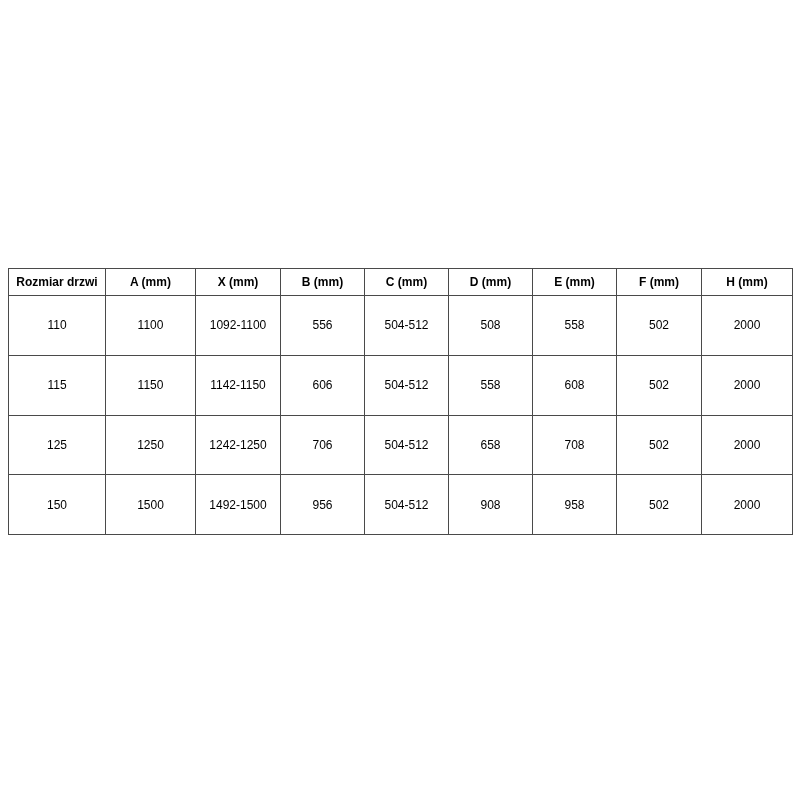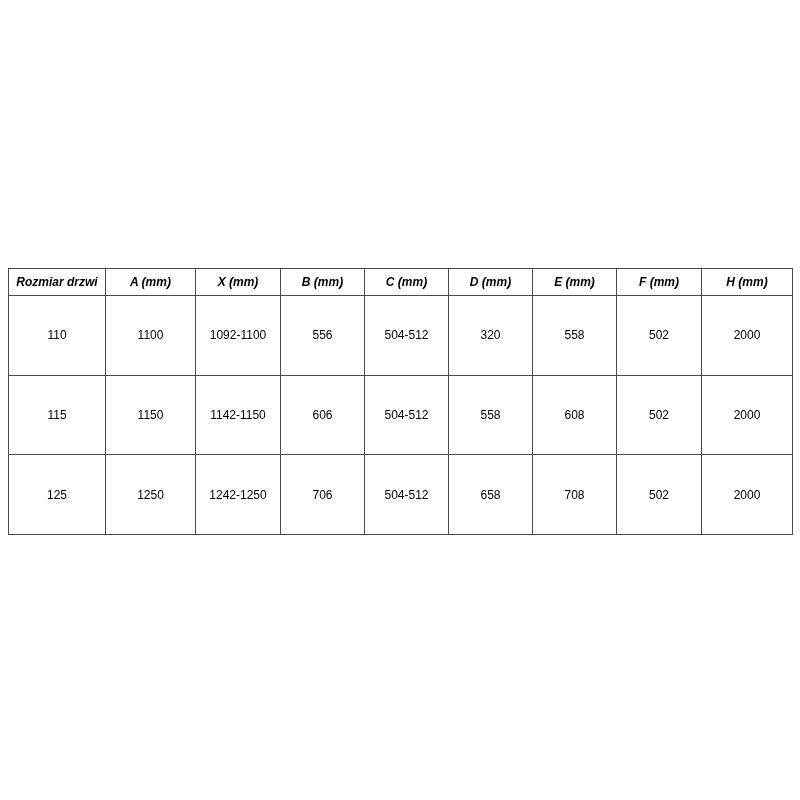--- a/index.html
+++ b/index.html
@@ -35,21 +35,20 @@
     text-align: center;
     vertical-align: middle;
     padding: 0;
     height: 26px;
     overflow: hidden;
     white-space: nowrap;
   }
   table.size-table th {
     font-weight: bold;
     background: #ffffff;
-    font-style: italic;
   }
   table.size-table td {
     font-weight: normal;
     background: #ffffff;
   }
   
   col.c0 { width: 97px; }
   col.c1 { width: 90px; }
   col.c2 { width: 85px; }
   col.c3 { width: 84px; }
@@ -88,21 +87,21 @@
           <th>H (mm)</th>
         </tr>
     </thead>
     <tbody>
         <tr>
           <td>110</td>
           <td>1100</td>
           <td>1092-1100</td>
           <td>556</td>
           <td>504-512</td>
-          <td>320</td>
+          <td>508</td>
           <td>558</td>
           <td>502</td>
           <td>2000</td>
         </tr>
         <tr>
           <td>115</td>
           <td>1150</td>
           <td>1142-1150</td>
           <td>606</td>
           <td>504-512</td>
@@ -115,15 +114,26 @@
           <td>125</td>
           <td>1250</td>
           <td>1242-1250</td>
           <td>706</td>
           <td>504-512</td>
           <td>658</td>
           <td>708</td>
           <td>502</td>
           <td>2000</td>
         </tr>
+        <tr>
+          <td>150</td>
+          <td>1500</td>
+          <td>1492-1500</td>
+          <td>956</td>
+          <td>504-512</td>
+          <td>908</td>
+          <td>958</td>
+          <td>502</td>
+          <td>2000</td>
+        </tr>
       </tbody>
   </table>
 </div>
 
 </body></html>

